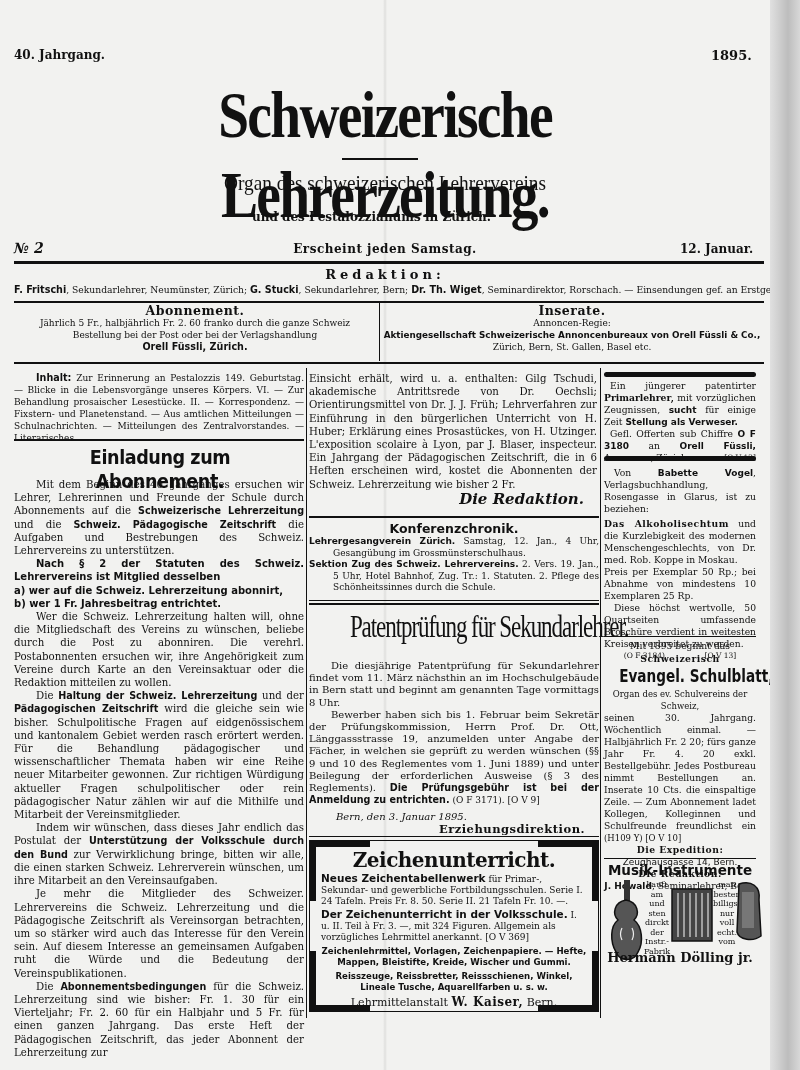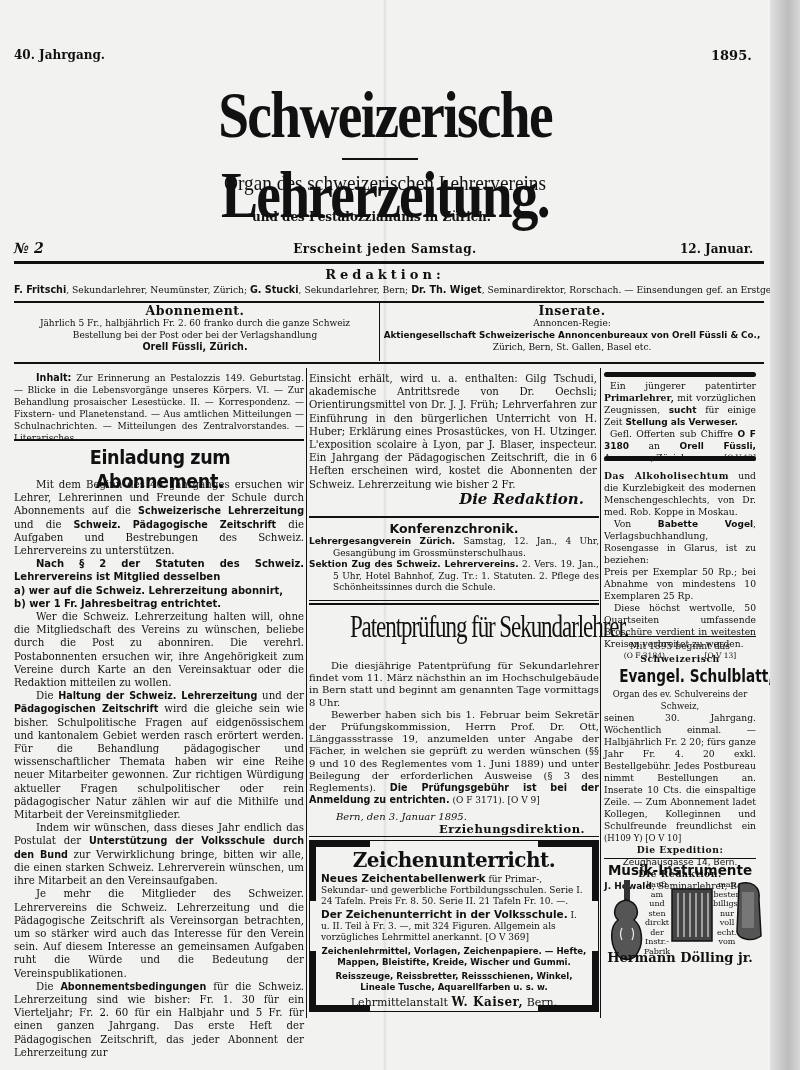--- a/index.html
+++ b/index.html
@@ -186,22 +186,22 @@
   </div>
 
   <div class="rule" style="left:604px;top:372px;width:152px;height:5px;border-radius:3px;"></div>
   <div class="col3 ad1">
     <p style="text-indent:6px;"><span>Ein jüngerer patentirter </span><span class="bold">Primarlehrer,</span><span> mit vorzüglichen Zeugnissen, </span><span class="s" style="font-size:9px;">sucht</span><span> für einige Zeit </span><span class="s" style="font-size:9px;">Stellung als Verweser.</span></p>
     <p style="text-indent:6px;"><span>Gefl. Offerten sub Chiffre </span><span class="s" style="font-size:9px;">O F 3180</span><span> an </span><span class="s" style="font-size:9px;">Orell Füssli,</span><span> Annoncen, Zürich.</span> <span style="font-size:7.5px;float:right;">[O V 12]</span></p>
   </div>
   <div class="rule" style="left:604px;top:456px;width:152px;height:5px;border-radius:3px;"></div>
 
   <div class="col3 ad2">
+    <p style="text-indent:10px;"><span>Von </span><span class="s" style="font-size:9px;">Babette Vogel</span><span>, Verlagsbuchhandlung, Rosengasse in Glarus, ist zu beziehen:</span></p>
     <p style="margin-top:3px;"><span class="bold" style="letter-spacing:0.5px;">Das Alkoholisechtum</span><span> und die Kurzlebigkeit des modernen Menschengeschlechts, von Dr. med. Rob. Koppe in Moskau.</span></p>
-    <p style="text-indent:10px;"><span>Von </span><span class="s" style="font-size:9px;">Babette Vogel</span><span>, Verlagsbuchhandlung, Rosengasse in Glarus, ist zu beziehen:</span></p>
     <p>Preis per Exemplar 50 Rp.; bei Abnahme von mindestens 10 Exemplaren 25 Rp.</p>
     <p style="text-indent:10px;">Diese höchst wertvolle, 50 Quartseiten umfassende Broschüre verdient in weitesten Kreisen verbreitet zu werden.</p>
     <p style="font-size:7.5px;display:flex;justify-content:space-around;">
         <span>(O F 3184)</span>
         <span>[O V 13]</span>
       </p>
   </div>
   <div class="rule" style="left:604px;top:636px;width:152px;height:1px;"></div>
 
   <div class="col3" style="top:640px;text-align:center;">

